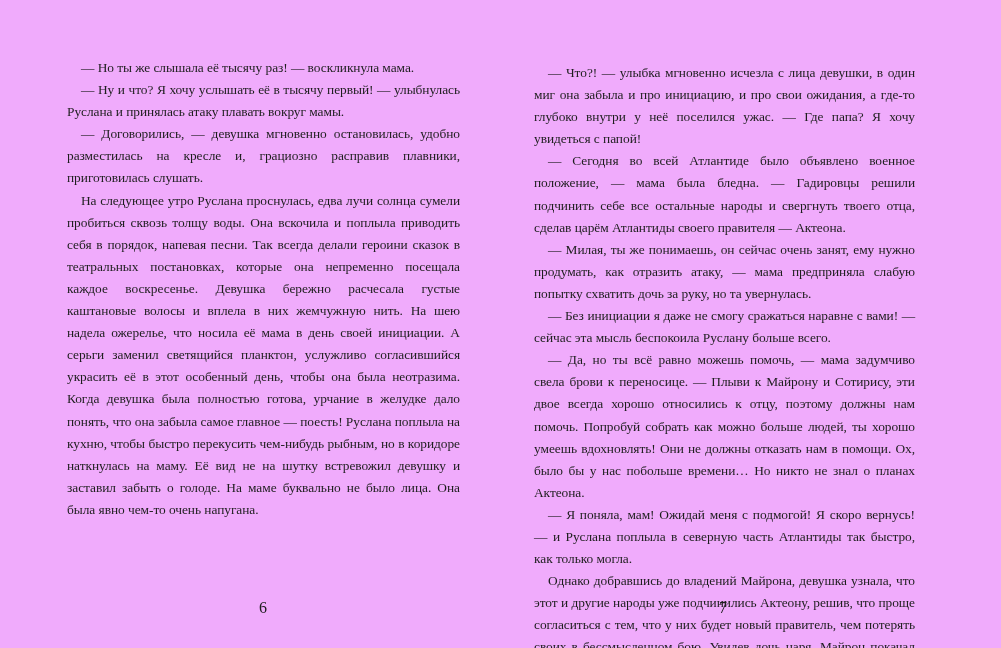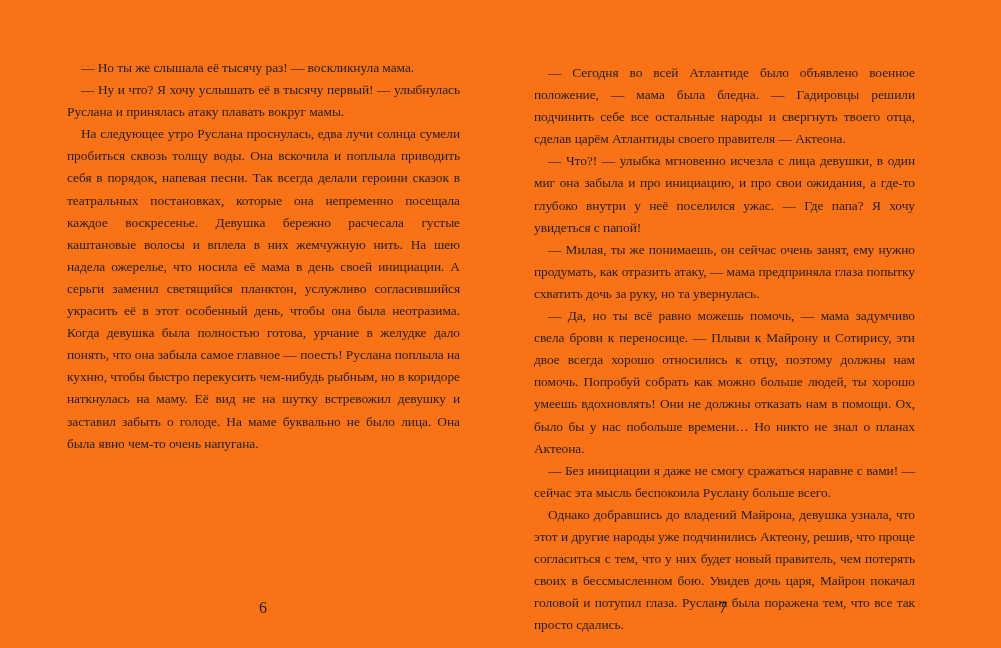--- a/index.html
+++ b/index.html
@@ -12,21 +12,21 @@
       height: 648px;
       position: relative;
       overflow: hidden;
       font-family: "Liberation Serif", "DejaVu Serif", serif;
       color: #1e1e1e;
     }
     .spread {
       position: absolute;
       left: 0; top: 0;
       width: 1001px; height: 648px;
-      background: #f97316;
+      background: #f0abfc;
     }
     .page {
       position: absolute;
       top: 0;
       height: 648px;
     }
     .page.left { left: 0; width: 500px; }
     .page.right { left: 500px; width: 501px; }
     .text-block {
       position: absolute;
@@ -53,32 +53,34 @@
   </style>
 </head>
 <body>
 
 <div class="spread">
 
   <div class="page left">
     <div class="text-block">
       <p class="para">— Но ты же слышала её тысячу раз! — воскликнула мама.</p>
       <p class="para">— Ну и что? Я хочу услышать её в тысячу первый! — улыбнулась Руслана и принялась атаку плавать вокруг мамы.</p>
+      <p class="para">— Договорились, — девушка мгновенно остановилась, удобно разместилась на кресле и, грациозно расправив плавники, приготовилась слушать.</p>
       <p class="para">На следующее утро Руслана проснулась, едва лучи солнца сумели пробиться сквозь толщу воды. Она вскочила и поплыла приводить себя в порядок, напевая песни. Так всегда делали героини сказок в театральных постановках, которые она непременно посещала каждое воскресенье. Девушка бережно расчесала густые каштановые волосы и вплела в них жемчужную нить. На шею надела ожерелье, что носила её мама в день своей инициации. А серьги заменил светящийся планктон, услужливо согласившийся украсить её в этот особенный день, чтобы она была неотразима. Когда девушка была полностью готова, урчание в желудке дало понять, что она забыла самое главное — поесть! Руслана поплыла на кухню, чтобы быстро перекусить чем-нибудь рыбным, но в коридоре наткнулась на маму. Её вид не на шутку встревожил девушку и заставил забыть о голоде. На маме буквально не было лица. Она была явно чем-то очень напугана.</p>
 
     </div>
     <div class="folio">6</div>
   </div>
 
   <div class="page right">
     <div class="text-block">
+      <p class="para">— Что?! — улыбка мгновенно исчезла с лица девушки, в один миг она забыла и про инициацию, и про свои ожидания, а где-то глубоко внутри у неё поселился ужас. — Где папа? Я хочу увидеться с папой!</p>
       <p class="para">— Сегодня во всей Атлантиде было объявлено военное положение, — мама была бледна. — Гадировцы решили подчинить себе все остальные народы и свергнуть твоего отца, сделав царём Атлантиды своего правителя — Актеона.</p>
-      <p class="para">— Что?! — улыбка мгновенно исчезла с лица девушки, в один миг она забыла и про инициацию, и про свои ожидания, а где-то глубоко внутри у неё поселился ужас. — Где папа? Я хочу увидеться с папой!</p>
-      <p class="para">— Милая, ты же понимаешь, он сейчас очень занят, ему нужно продумать, как отразить атаку, — мама предприняла глаза попытку схватить дочь за руку, но та увернулась.</p>
+      <p class="para">— Милая, ты же понимаешь, он сейчас очень занят, ему нужно продумать, как отразить атаку, — мама предприняла слабую попытку схватить дочь за руку, но та увернулась.</p>
+      <p class="para">— Без инициации я даже не смогу сражаться наравне с вами! — сейчас эта мысль беспокоила Руслану больше всего.</p>
       <p class="para">— Да, но ты всё равно можешь помочь, — мама задумчиво свела брови к переносице. — Плыви к Майрону и Сотирису, эти двое всегда хорошо относились к отцу, поэтому должны нам помочь. Попробуй собрать как можно больше людей, ты хорошо умеешь вдохновлять! Они не должны отказать нам в помощи. Ох, было бы у нас побольше времени… Но никто не знал о планах Актеона.</p>
-      <p class="para">— Без инициации я даже не смогу сражаться наравне с вами! — сейчас эта мысль беспокоила Руслану больше всего.</p>
+      <p class="para">— Я поняла, мам! Ожидай меня с подмогой! Я скоро вернусь! — и Руслана поплыла в северную часть Атлантиды так быстро, как только могла.</p>
       <p class="para">Однако добравшись до владений Майрона, девушка узнала, что этот и другие народы уже подчинились Актеону, решив, что проще согласиться с тем, что у них будет новый правитель, чем потерять своих в бессмысленном бою. Увидев дочь царя, Майрон покачал головой и потупил глаза. Руслана была поражена тем, что все так просто сдались.</p>
 
     </div>
     <div class="folio">7</div>
   </div>
 
 </div>
 
 </body></html>

